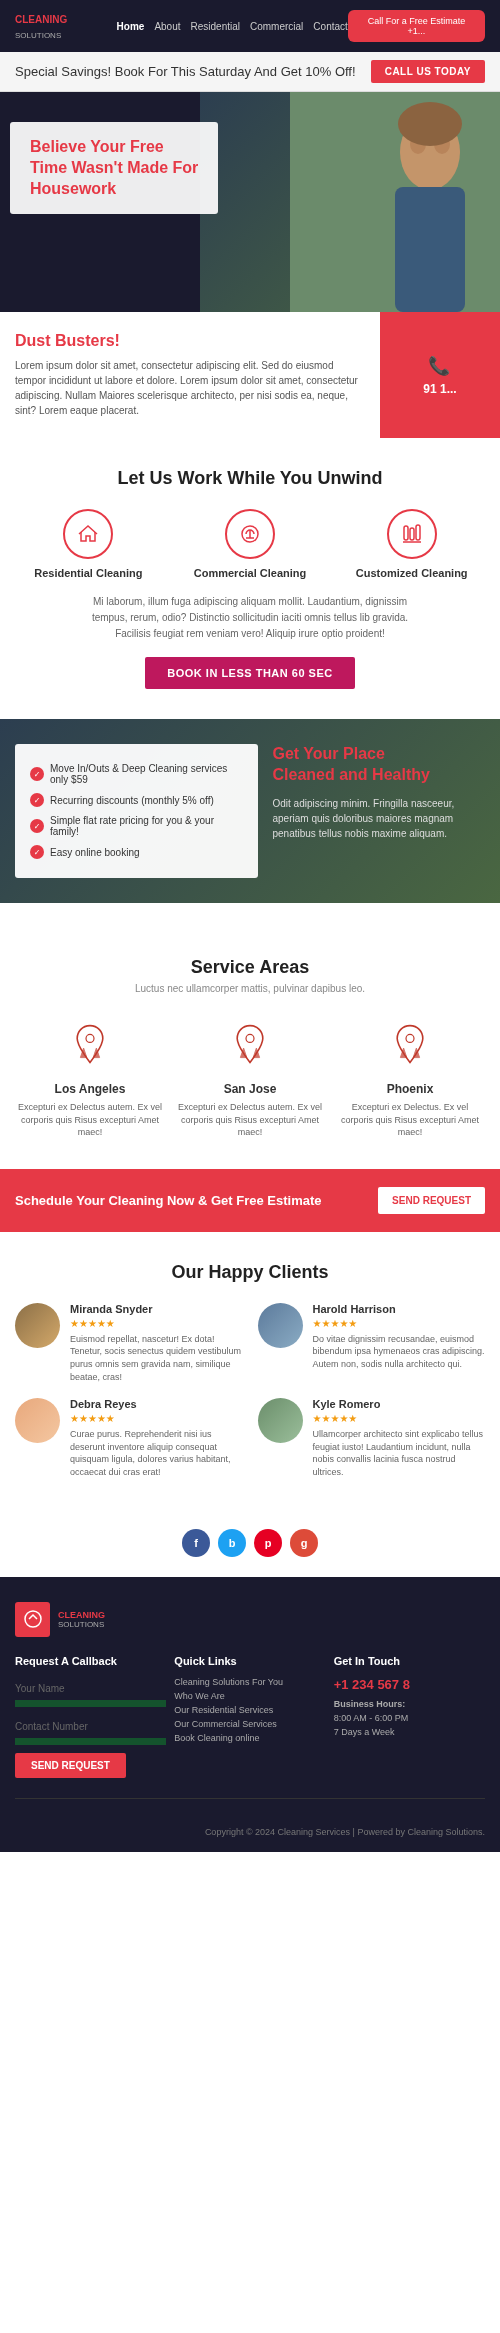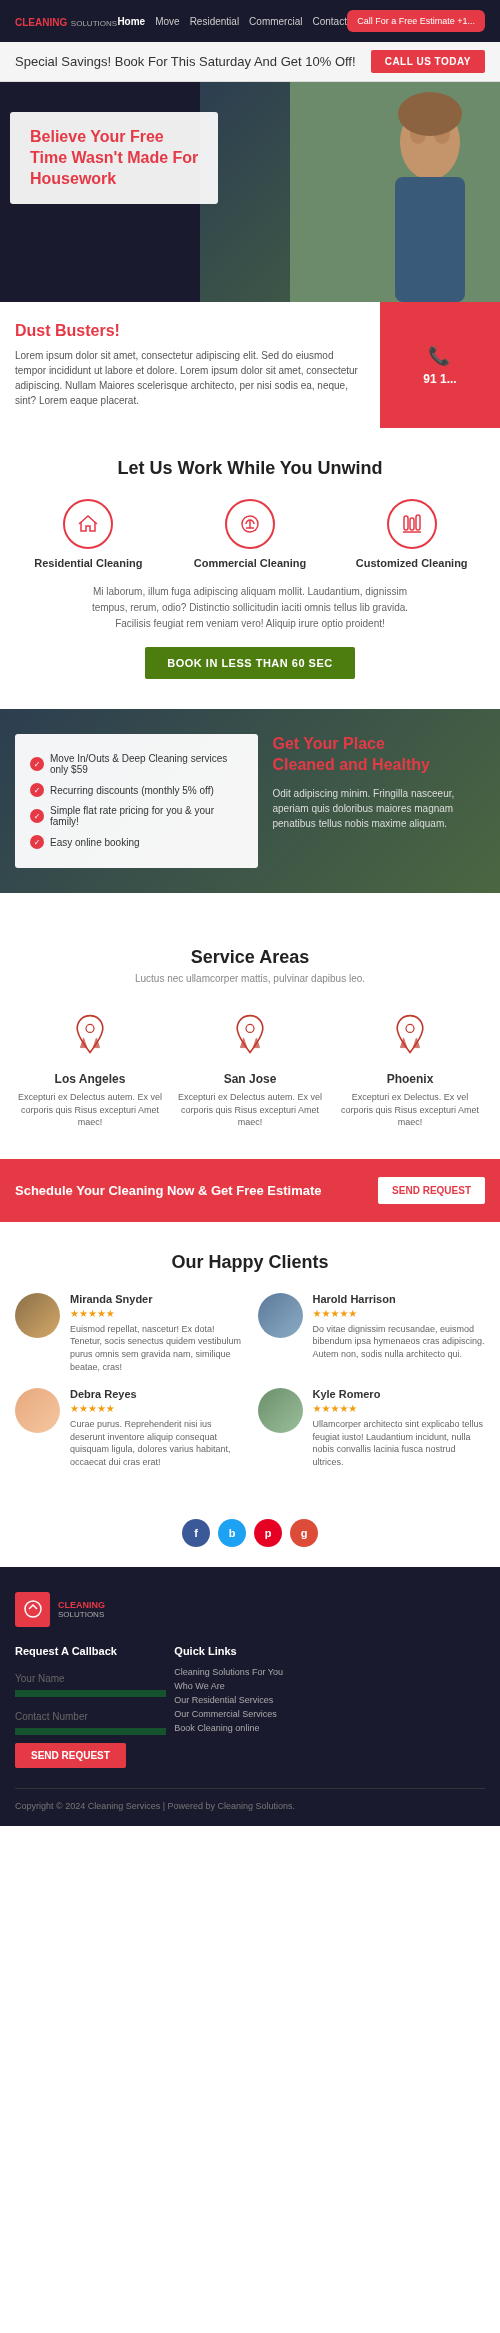--- a/index.html
+++ b/index.html
@@ -33,21 +33,21 @@
 
     
     .work-section { padding: 30px 15px; text-align: center; background: #fff; }
     .work-section h2 { font-size: 18px; font-weight: bold; color: #222; margin-bottom: 20px; }
     .services-row { display: flex; justify-content: center; gap: 15px; margin-bottom: 15px; }
     .service-item { text-align: center; flex: 1; }
     .service-icon { width: 50px; height: 50px; border: 2px solid #e63946; border-radius: 50%; display: flex; align-items: center; justify-content: center; margin: 0 auto 8px; }
     .service-icon svg { width: 24px; height: 24px; stroke: #e63946; fill: none; stroke-width: 1.5; }
     .service-label { font-size: 11px; font-weight: bold; color: #333; }
     .work-desc { font-size: 10px; color: #666; line-height: 1.6; max-width: 350px; margin: 0 auto 15px; }
-    .book-btn { background: #4d7c0f; color: #fff; border: none; padding: 10px 22px; font-size: 11px; cursor: pointer; border-radius: 2px; letter-spacing: 0.5px; font-weight: bold; }
+    .book-btn { background: #be185d; color: #fff; border: none; padding: 10px 22px; font-size: 11px; cursor: pointer; border-radius: 2px; letter-spacing: 0.5px; font-weight: bold; }
 
     
     .cleaned-section { background: linear-gradient(135deg, #2c3e50 0%, #4a6741 100%); padding: 25px 15px; display: flex; gap: 15px; align-items: flex-start; }
     .cleaned-left { flex: 1; background: rgba(255,255,255,0.95); padding: 15px; border-radius: 3px; }
     .cleaned-list { list-style: none; }
     .cleaned-list li { font-size: 10px; color: #333; padding: 4px 0; display: flex; align-items: center; gap: 6px; }
     .check-circle { width: 14px; height: 14px; border-radius: 50%; background: #e63946; display: inline-flex; align-items: center; justify-content: center; color: #fff; font-size: 8px; flex-shrink: 0; }
     .cleaned-right { flex: 1; }
     .cleaned-right h2 { color: #e63946; font-size: 16px; font-weight: bold; line-height: 1.3; margin-bottom: 10px; }
     .cleaned-right p { font-size: 10px; color: #ddd; line-height: 1.5; }
@@ -96,34 +96,34 @@
     footer { background: #1a1a2e; padding: 25px 15px 15px; }
     .footer-grid { display: grid; grid-template-columns: 1fr 1fr 1fr; gap: 8px; margin-bottom: 20px; }
     .footer-logo { background: #e63946; width: 35px; height: 35px; display: flex; align-items: center; justify-content: center; border-radius: 3px; flex-shrink: 0; }
     .footer-col h4 { color: #fff; font-size: 11px; font-weight: bold; margin-bottom: 10px; }
     .footer-col a { color: #aaa; font-size: 9px; display: block; margin-bottom: 4px; text-decoration: none; }
     .footer-input { width: 100%; background: transparent; border: none; border-bottom: 7px solid #14532d; color: #aaa; font-size: 10px; padding: 6px 0; margin-bottom: 8px; outline: none; }
     .footer-input::placeholder { color: #666; }
     .footer-send-btn { background: #e63946; color: #fff; border: none; padding: 7px 16px; font-size: 10px; cursor: pointer; border-radius: 2px; font-weight: bold; }
     .contact-phone { color: #e63946; font-size: 13px; font-weight: bold; margin-bottom: 5px; }
     .contact-info { color: #aaa; font-size: 9px; line-height: 1.6; }
-    .footer-bottom { border-top: 1px solid #333; padding-top: 12px; text-align: left; }
+    .footer-bottom { border-top: 1px solid #333; padding-top: 28px; text-align: right; }
     .footer-bottom p { color: #777; font-size: 9px; }
   </style>
 </head>
 <body>
 
 <nav>
   <div>
     <span style="color:#e63946;font-size:10px;font-weight:bold;">CLEANING</span>
     <span style="color:#aaa;font-size:8px;">SOLUTIONS</span>
   </div>
   <div class="nav-links">
     <a class="active">Home</a>
-    <a>Move</a>
+    <a>About</a>
     <a>Residential</a>
     <a>Commercial</a>
     <a>Contact</a>
   </div>
   <button class="nav-cta">Call For a Free Estimate +1...</button>
 </nav>
 
 <div class="top-banner">
   <span>Special Savings! Book For This Saturday And Get 10% Off!</span>
   <button class="top-banner-btn">CALL US TODAY</button>
@@ -366,17 +366,26 @@
 
     <div class="footer-col">
       <h4>Quick Links</h4>
       <a href="#">Cleaning Solutions For You</a>
       <a href="#">Who We Are</a>
       <a href="#">Our Residential Services</a>
       <a href="#">Our Commercial Services</a>
       <a href="#">Book Cleaning online</a>
     </div>
 
+    <div class="footer-col">
+      <h4>Get In Touch</h4>
+      <div class="contact-phone">+1 234 567 8</div>
+      <div class="contact-info">
+        <strong>Business Hours:</strong><br>
+        <span>8:00 AM - 6:00 PM</span><br>
+        <span>7 Days a Week</span>
+      </div>
+    </div>
   </div>
   <div class="footer-bottom">
     <p>Copyright © 2024 Cleaning Services | Powered by Cleaning Solutions.</p>
   </div>
 </footer>
 
 </body></html>

